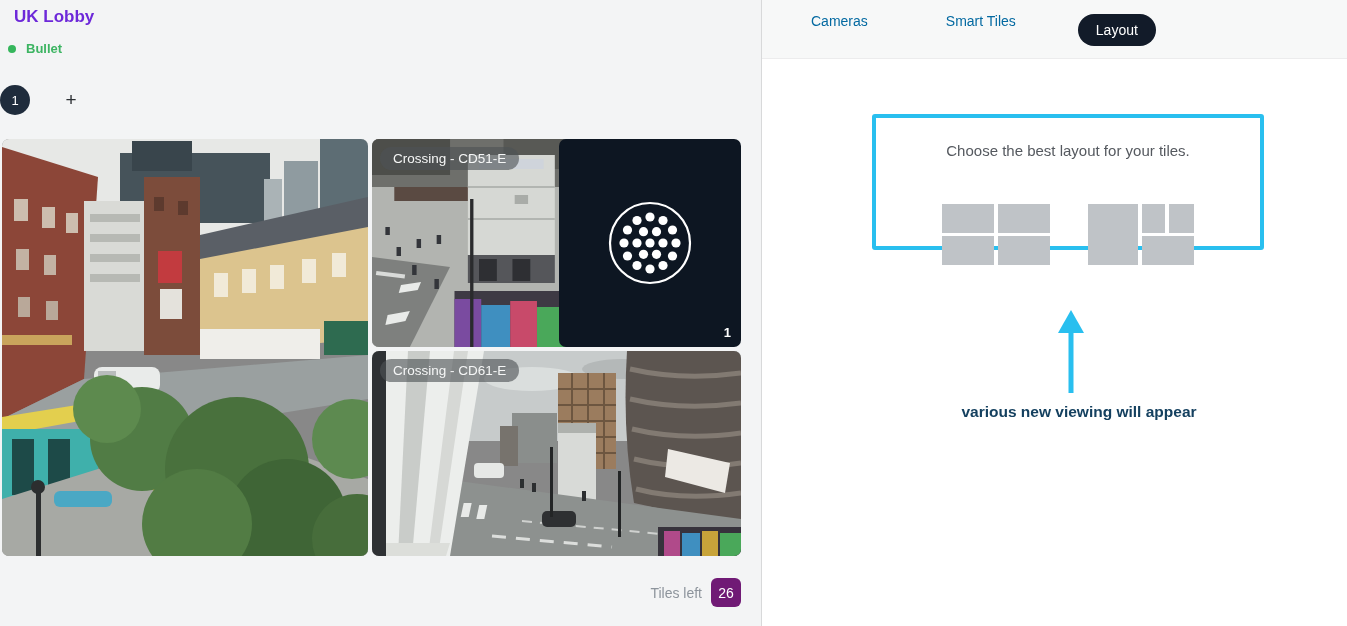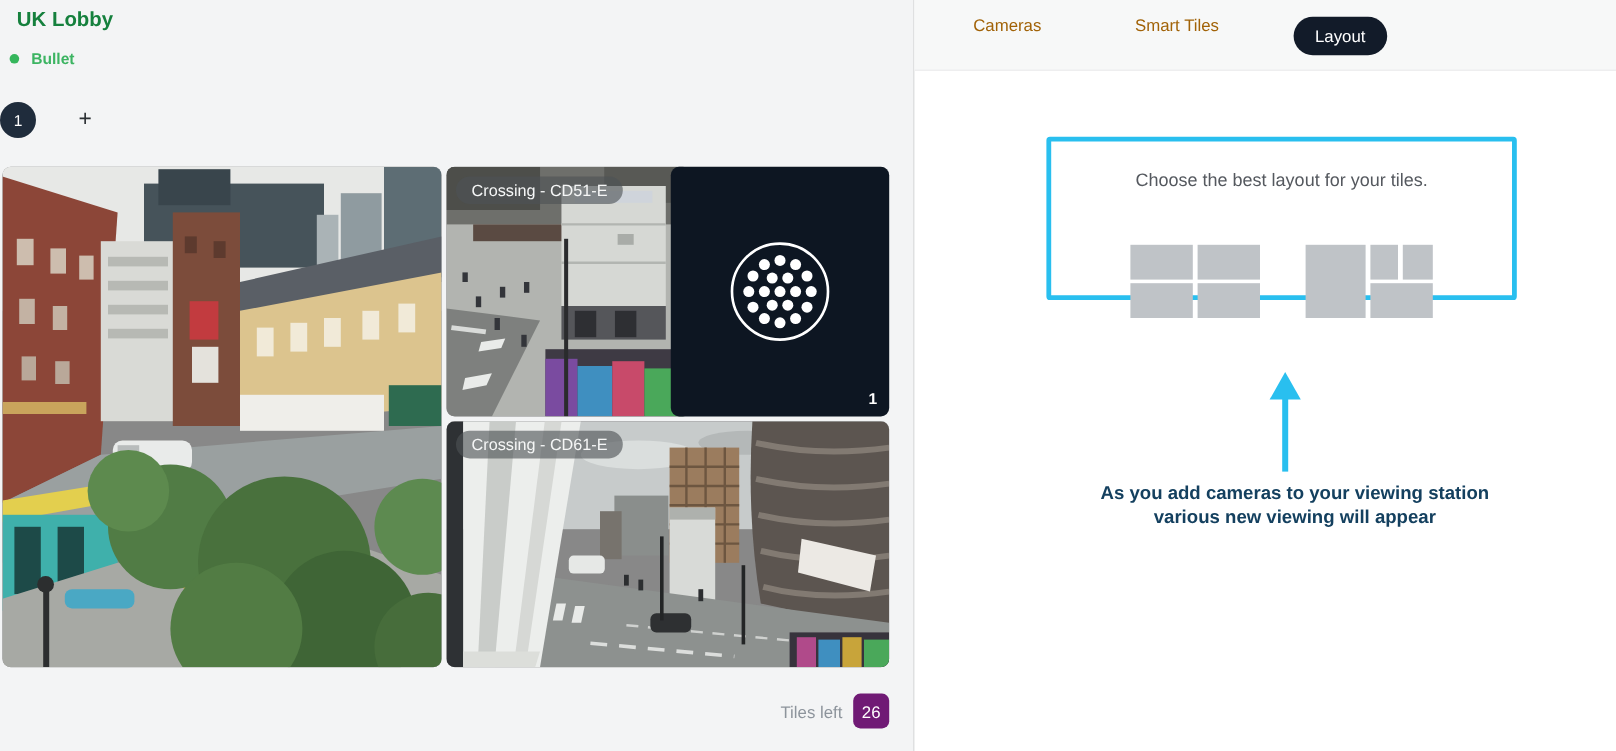--- a/index.html
+++ b/index.html
@@ -1,21 +1,21 @@
 <!DOCTYPE html>
 <html><head>
 <meta charset="utf-8">
 <style>
   * { margin:0; padding:0; box-sizing:border-box; }
   html,body { width:1347px; height:626px; font-family:"Liberation Sans", sans-serif; background:#f3f4f5; overflow:hidden; }
   .stage { position:relative; width:1347px; height:626px; }
 
   
   .left-panel { position:absolute; left:0; top:0; width:761px; height:626px; background:#f3f4f5; }
-  .vs-title { position:absolute; left:14px; top:7px; font-size:17px; font-weight:700; color:#15803d; }
+  .vs-title { position:absolute; left:14px; top:7px; font-size:17px; font-weight:700; color:#6d28d9; }
   .status-row { position:absolute; left:8px; top:41px; display:flex; align-items:center; gap:10px; }
   .status-dot { width:8px; height:8px; border-radius:50%; background:#35b65c; }
   .status-label { font-size:13px; font-weight:600; color:#3cb462; }
   .pager-row { position:absolute; left:0; top:85px; display:flex; align-items:center; gap:26px; }
   .page-circle { width:30px; height:30px; border-radius:50%; background:#1f2c3c; color:#fff; font-size:13px; display:flex; align-items:center; justify-content:center; cursor:pointer; }
   .add-page { width:30px; height:30px; display:flex; align-items:center; justify-content:center; font-size:19px; color:#2b2f33; cursor:pointer; }
 
   .tile { position:absolute; border-radius:7px; overflow:hidden; background:#888; cursor:pointer; }
   .tile svg { display:block; width:100%; height:100%; }
   .tile-label { position:absolute; left:8px; top:8px; background:rgba(78,82,86,.62); color:#f5f6f6; font-size:13.5px; padding:4px 13px; border-radius:15px; white-space:nowrap; }
@@ -26,21 +26,21 @@
   .tile-count { position:absolute; right:10px; bottom:7px; color:#fff; font-size:13px; font-weight:700; }
 
   .footer-row { position:absolute; right:20px; top:578px; display:flex; align-items:center; gap:9px; }
   .footer-label { font-size:14px; color:#8d949c; }
   .footer-badge { min-width:30px; height:29px; border-radius:6px; background:#701a75; color:#fff; font-size:14px; display:flex; align-items:center; justify-content:center; padding:0 2px; }
 
   
   .right-panel { position:absolute; left:761px; top:0; width:586px; height:626px; background:#fff; border-left:1px solid #d8d9da; }
   .tab-strip { position:absolute; left:0; top:0; width:100%; height:59px; background:#f7f8f8; border-bottom:1px solid #ececed; }
   .tabs { position:absolute; left:33px; top:0; height:41px; display:flex; align-items:center; gap:46px; }
-  .tab { font-size:14px; color:#a16207; padding:8px 16px; cursor:pointer; }
+  .tab { font-size:14px; color:#0369a1; padding:8px 16px; cursor:pointer; }
   .tab.active { background:#121b29; color:#fff; border-radius:17px; padding:8px 18px;margin-top:18px; }
 
   .layout-box { position:absolute; left:110px; top:114px; width:392px; height:136px; background:#fff; border:4px solid #29bfef; border-radius:3px; }
   .layout-prompt { position:absolute; left:0; top:24px; width:100%; text-align:center; font-size:15px; color:#55595f; }
   .thumbs-row { position:absolute; left:0; top:86px; width:100%; display:flex; justify-content:center; gap:38px; }
   .thumb { position:relative; width:108px; height:61px; cursor:pointer; }
   .thumb .blk { position:absolute; background:#bfc3c7; }
   
   .tA1 { left:0; top:0; width:52px; height:29px; }
   .tA2 { left:56px; top:0; width:52px; height:29px; }
@@ -307,18 +307,17 @@
         </div>
       </div>
     </div>
 
     <svg class="up-arrow" viewBox="0 0 30 85">
       <polygon points="15,0 28,23 2,23" fill="#29bfef"></polygon>
       <rect x="12.5" y="22" width="5" height="61" fill="#29bfef"></rect>
     </svg>
 
     <div class="caption">
-      <div>As you add cameras to your viewing station</div>
       <div>various new viewing will appear</div>
     </div>
   </div>
 
 </div>
 
 </body></html>

